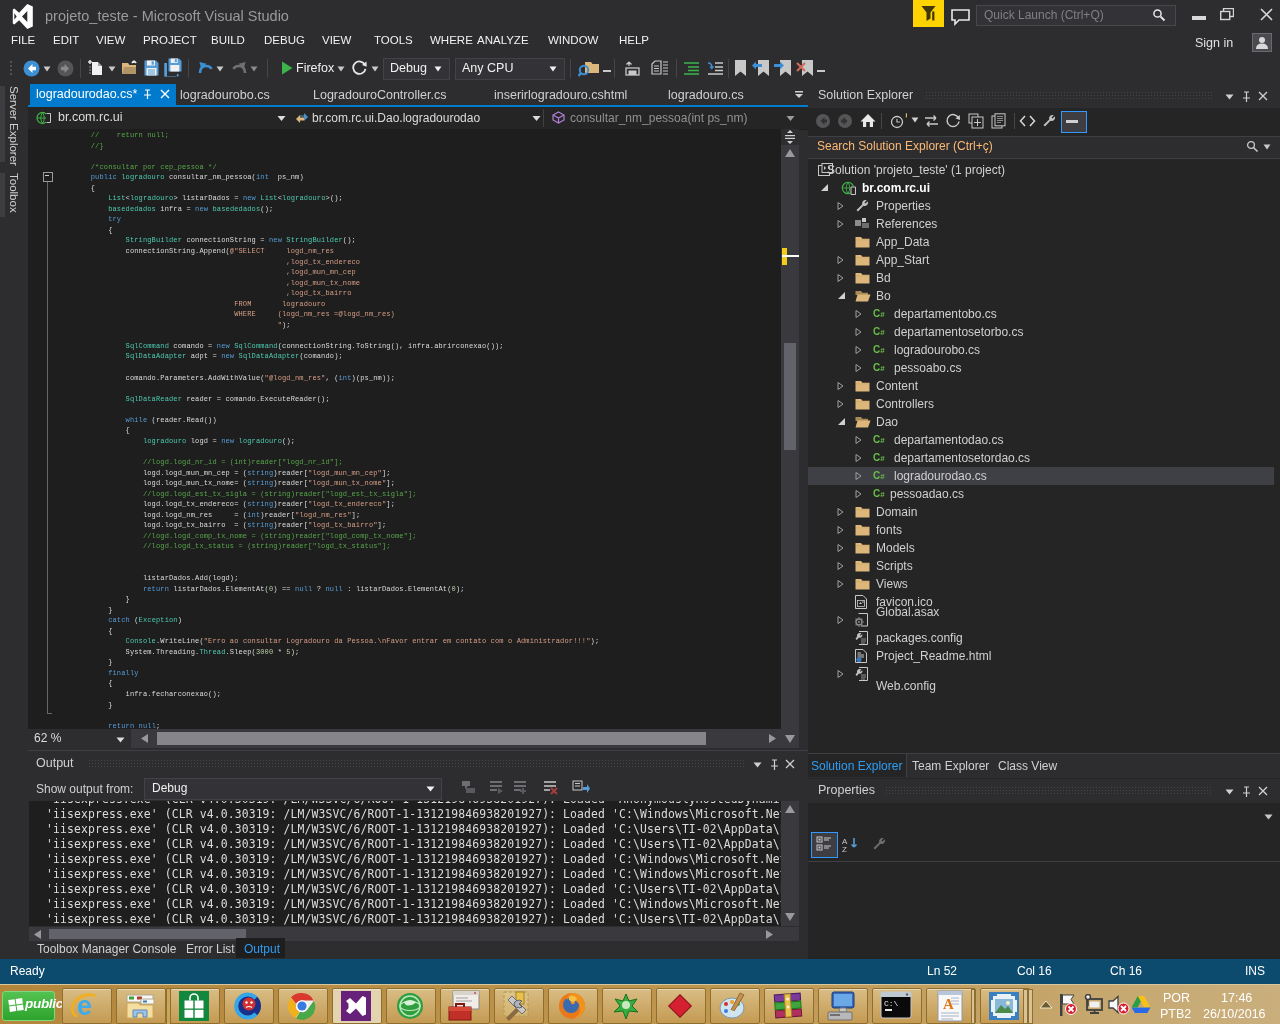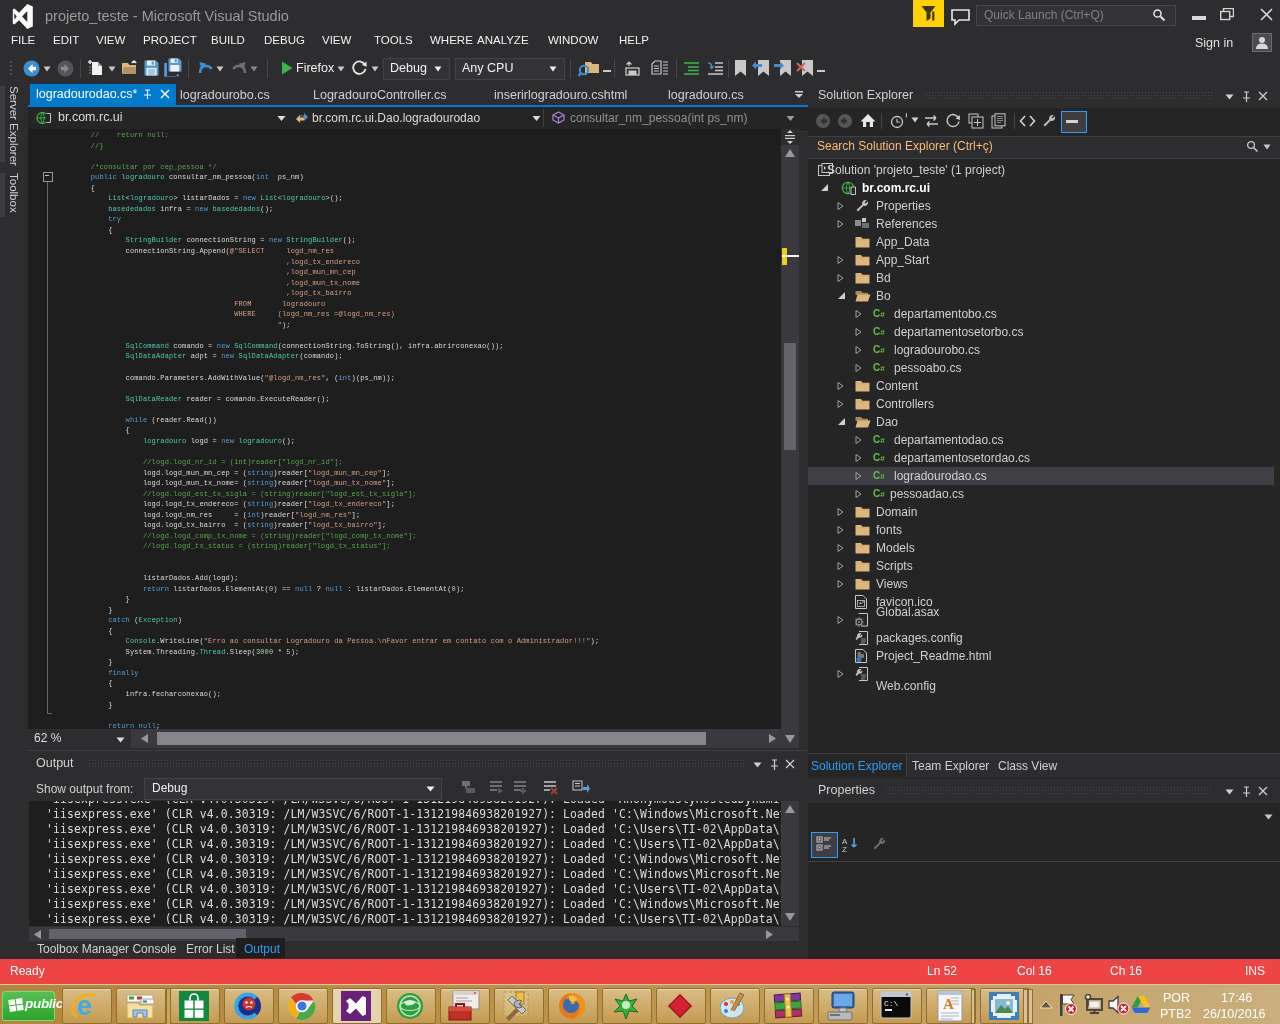--- a/index.html
+++ b/index.html
@@ -749,21 +749,21 @@
         <text x="0" y="8" font-size="8" fill="#c8c8c8" font-family="Liberation Sans">A</text>
         <text x="0" y="16" font-size="8" fill="#c8c8c8" font-family="Liberation Sans">Z</text>
         <path fill="#569cd6" d="M12 2 V11 M12 11 L9.5 8.5 M12 11 L14.5 8.5" stroke="#569cd6" stroke-width="1.6"></path>
       </svg>
   <svg class="abs" style="left:64px;top:753px" width="14" height="14" viewBox="0 0 14 14">
         <path fill="#6e6e72" d="M10.5 1 a3.5 3.5 0 0 0 -3.3 4.6 L1.5 11 L3 12.5 L8.4 6.8 a3.5 3.5 0 0 0 4.5 -4.5 L10.5 4.5 L9.5 3.5 L11.7 1.2 A3.5 3.5 0 0 0 10.5 1 Z"></path>
       </svg>
   <div class="abs" style="left:0;top:777px;width:472px;height:1px;background:#3f3f46;"></div>
 </div>
 
-<div class="abs" style="left:0;top:959px;width:1280px;height:25px;background:#ef4444;color:#ffffff;font-size:12px;">
+<div class="abs" style="left:0;top:959px;width:1280px;height:25px;background:#0c4a6e;color:#ffffff;font-size:12px;">
   <span class="abs" style="left:10px;top:5px">Ready</span>
   <span class="abs" style="left:927px;top:5px">Ln 52</span>
   <span class="abs" style="left:1017px;top:5px">Col 16</span>
   <span class="abs" style="left:1110px;top:5px">Ch 16</span>
   <span class="abs" style="left:1245px;top:5px">INS</span>
 </div>
 
 <div id="taskbar" class="abs" style="left:0;top:984px;width:1280px;height:40px;background:linear-gradient(90deg,#b3863c,#bf964e 55%,#c9af7d);border-top:1px solid #d6c79e;">
       <div class="abs" style="left:2px;top:6px;width:51px;height:28px;background:linear-gradient(180deg,#53c252,#2da32c);border:1px solid #7ed87d;border-radius:3px;"></div>
   <svg class="abs" style="left:8px;top:12px" width="17" height="16" viewBox="0 0 17 16">

